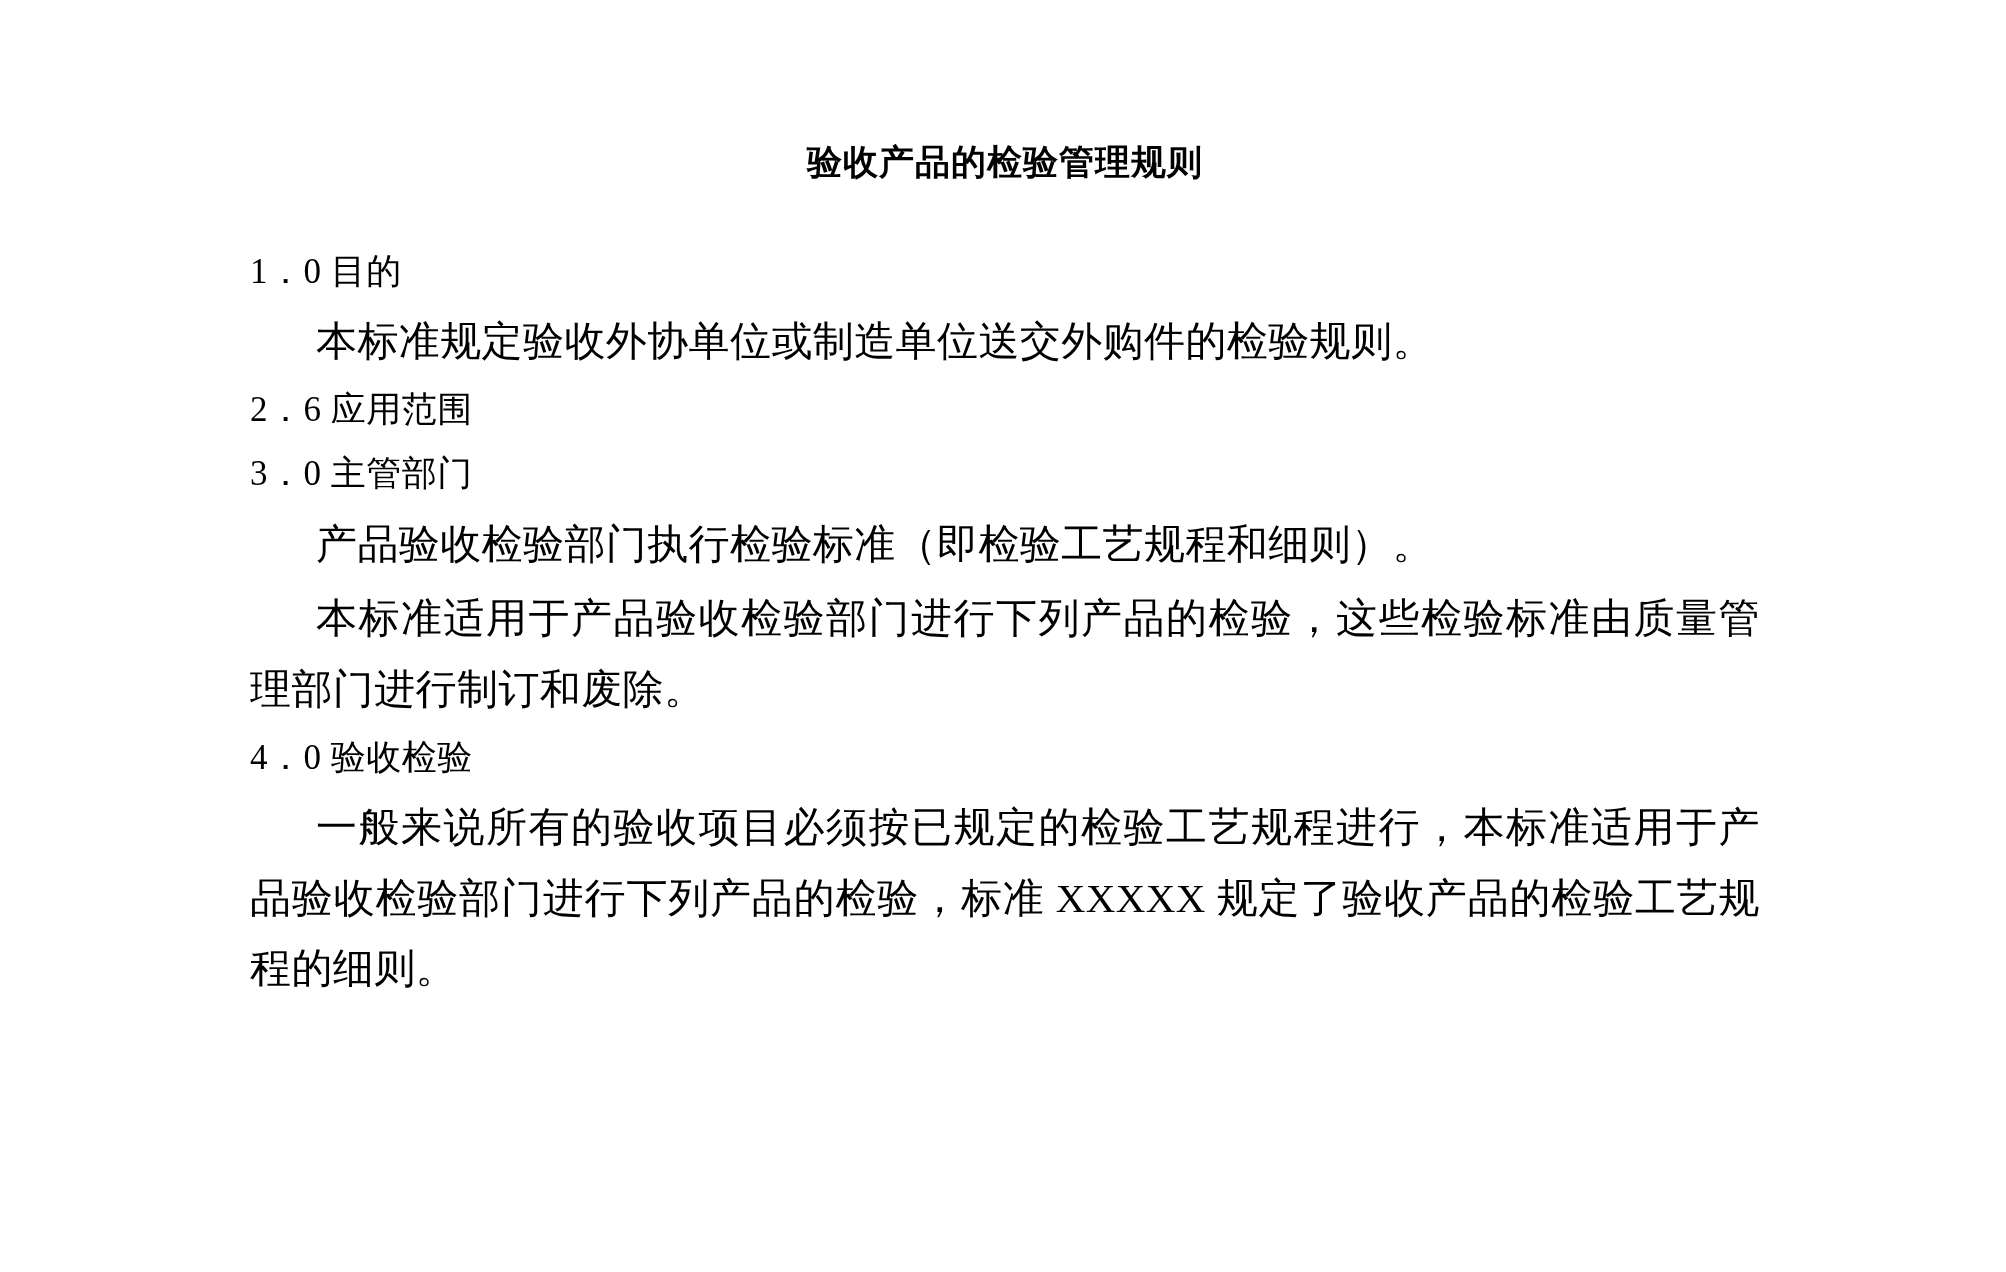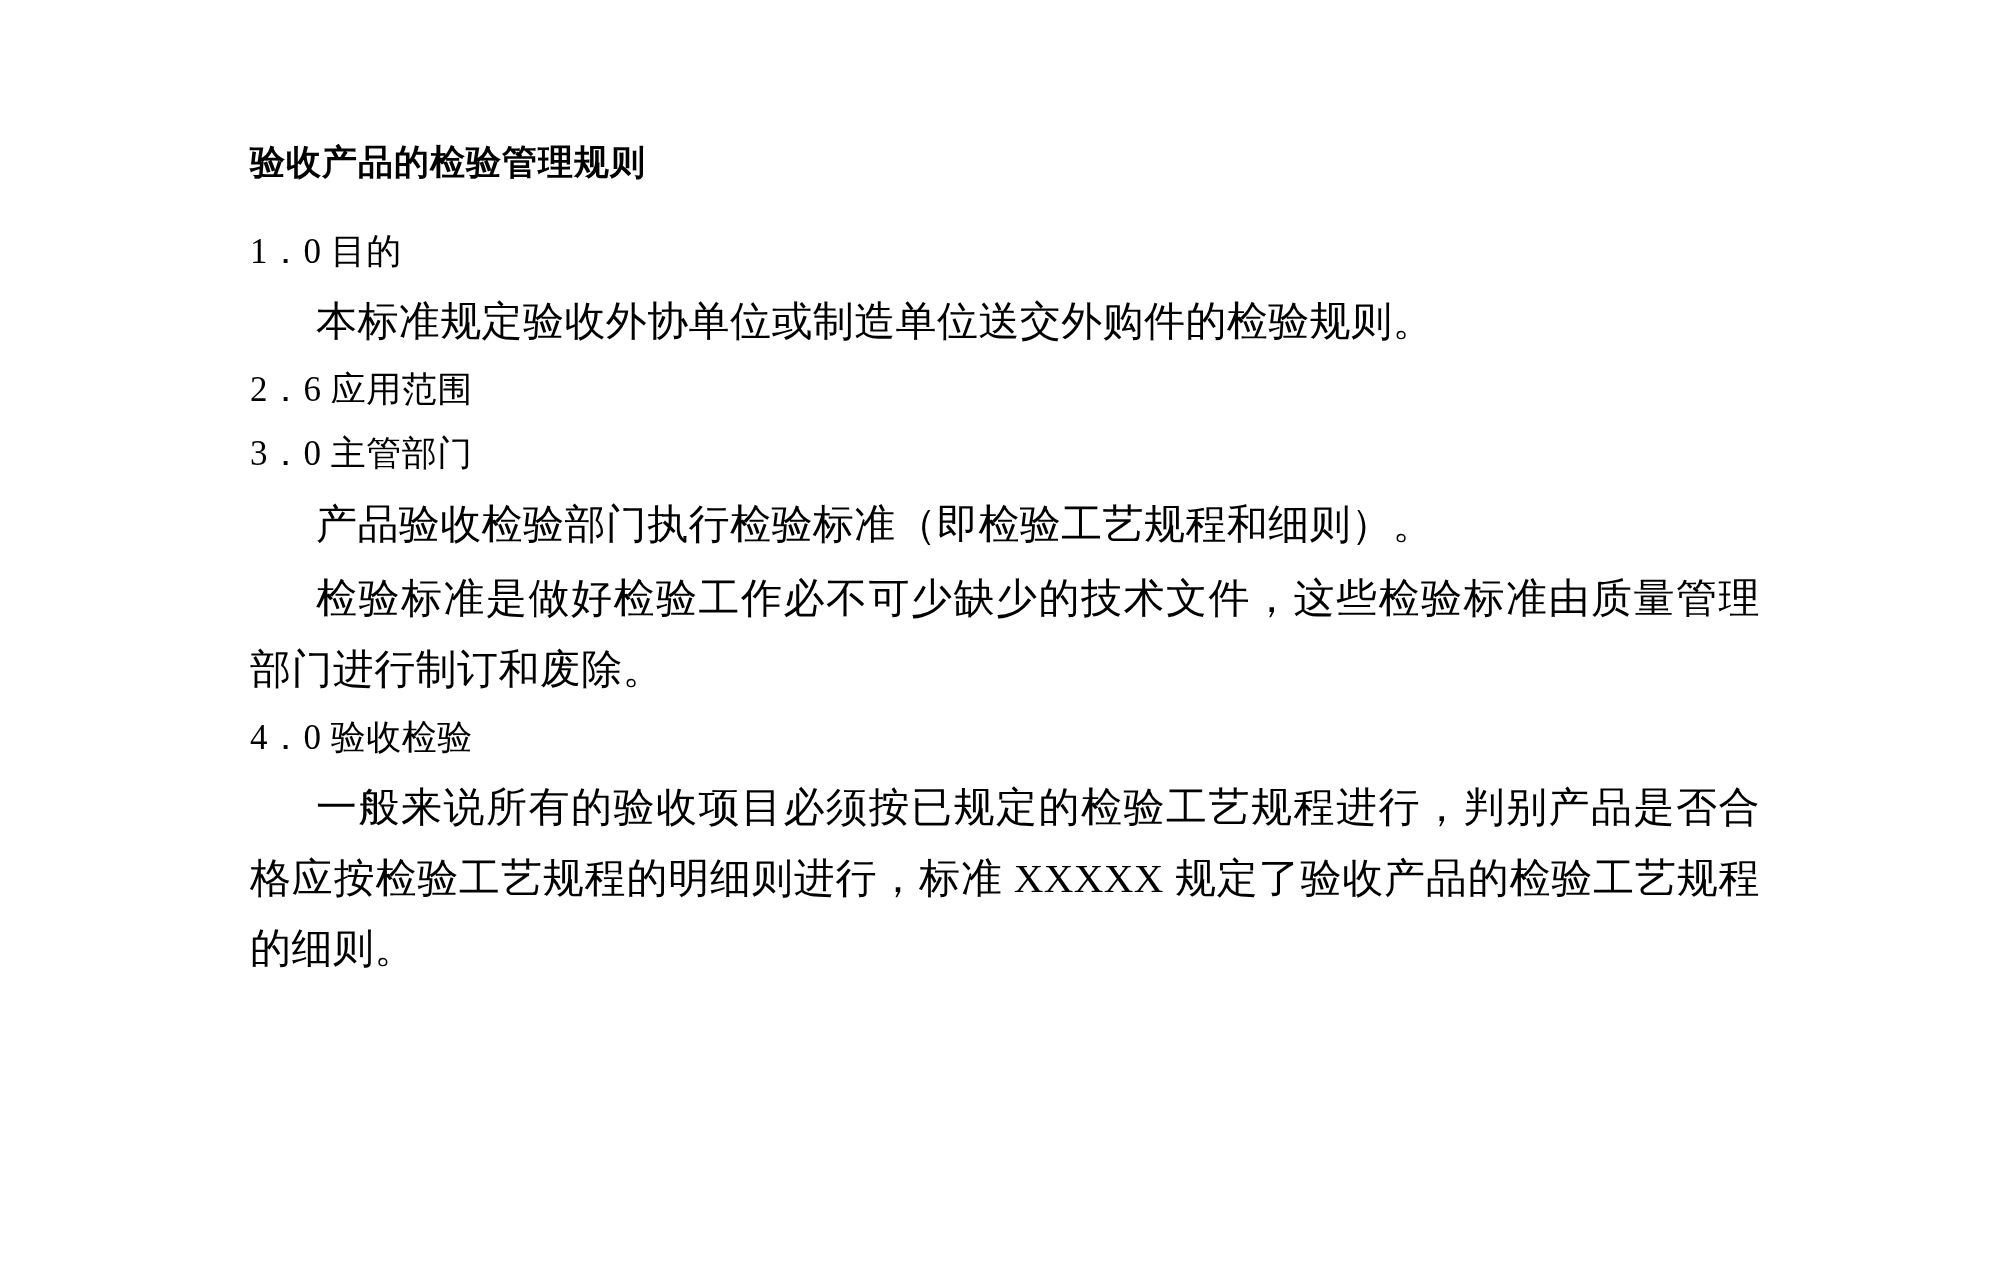--- a/index.html
+++ b/index.html
@@ -22,24 +22,25 @@
     box-sizing: border-box;
     padding: 0;
   }
   .content {
     position: absolute;
     left: 250px;
     top: 140px;
     width: 1510px;
   }
   .doc-title {
+    text-align: center;
     font-size: 35px;
     font-weight: bold;
     letter-spacing: 1px;
-    margin: 0 0 36px 0;
+    margin: 0 0 56px 0;
     line-height: 1.3;
   }
   .heading {
     font-size: 35px;
     font-weight: normal;
     margin: 0 0 4px 0;
     line-height: 1.72;
     letter-spacing: 0.5px;
   }
   .para {
@@ -59,19 +60,19 @@
 
     <div class="doc-title">验收产品的检验管理规则</div>
 
     <div class="heading">1．0 目的</div>
     <div class="para">本标准规定验收外协单位或制造单位送交外购件的检验规则。</div>
 
     <div class="heading">2．6 应用范围</div>
 
     <div class="heading">3．0 主管部门</div>
     <div class="para">产品验收检验部门执行检验标准（即检验工艺规程和细则）。</div>
-    <div class="para">检验标准是做好检验工作必不可少缺少的技术文件，这些检验标准由质量管理部门进行制订和废除。</div>
+    <div class="para">本标准适用于产品验收检验部门进行下列产品的检验，这些检验标准由质量管理部门进行制订和废除。</div>
 
     <div class="heading">4．0 验收检验</div>
-    <div class="para">一般来说所有的验收项目必须按已规定的检验工艺规程进行，判别产品是否合格应按检验工艺规程的明细则进行，标准 XXXXX 规定了验收产品的检验工艺规程的细则。</div>
+    <div class="para">一般来说所有的验收项目必须按已规定的检验工艺规程进行，本标准适用于产品验收检验部门进行下列产品的检验，标准 XXXXX 规定了验收产品的检验工艺规程的细则。</div>
 
   </div>
 </div>
 
 </body></html>

